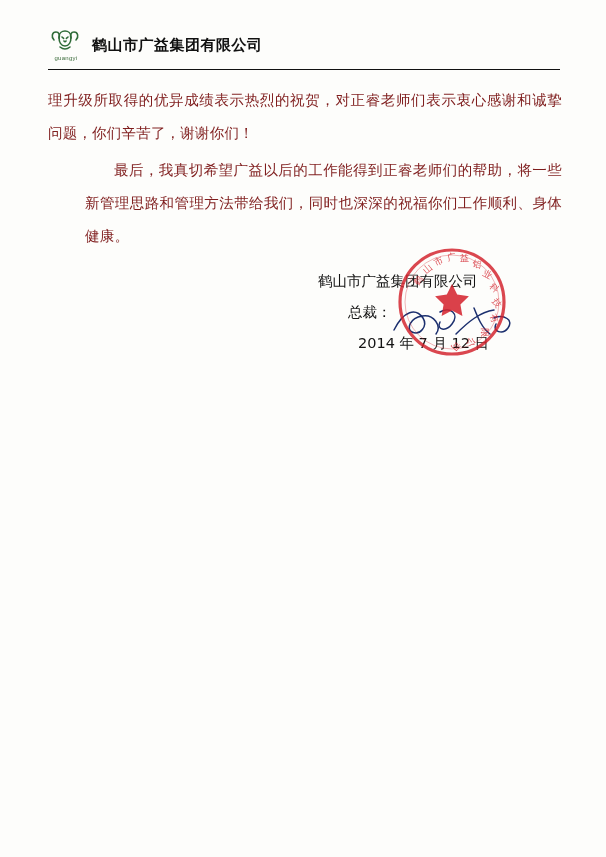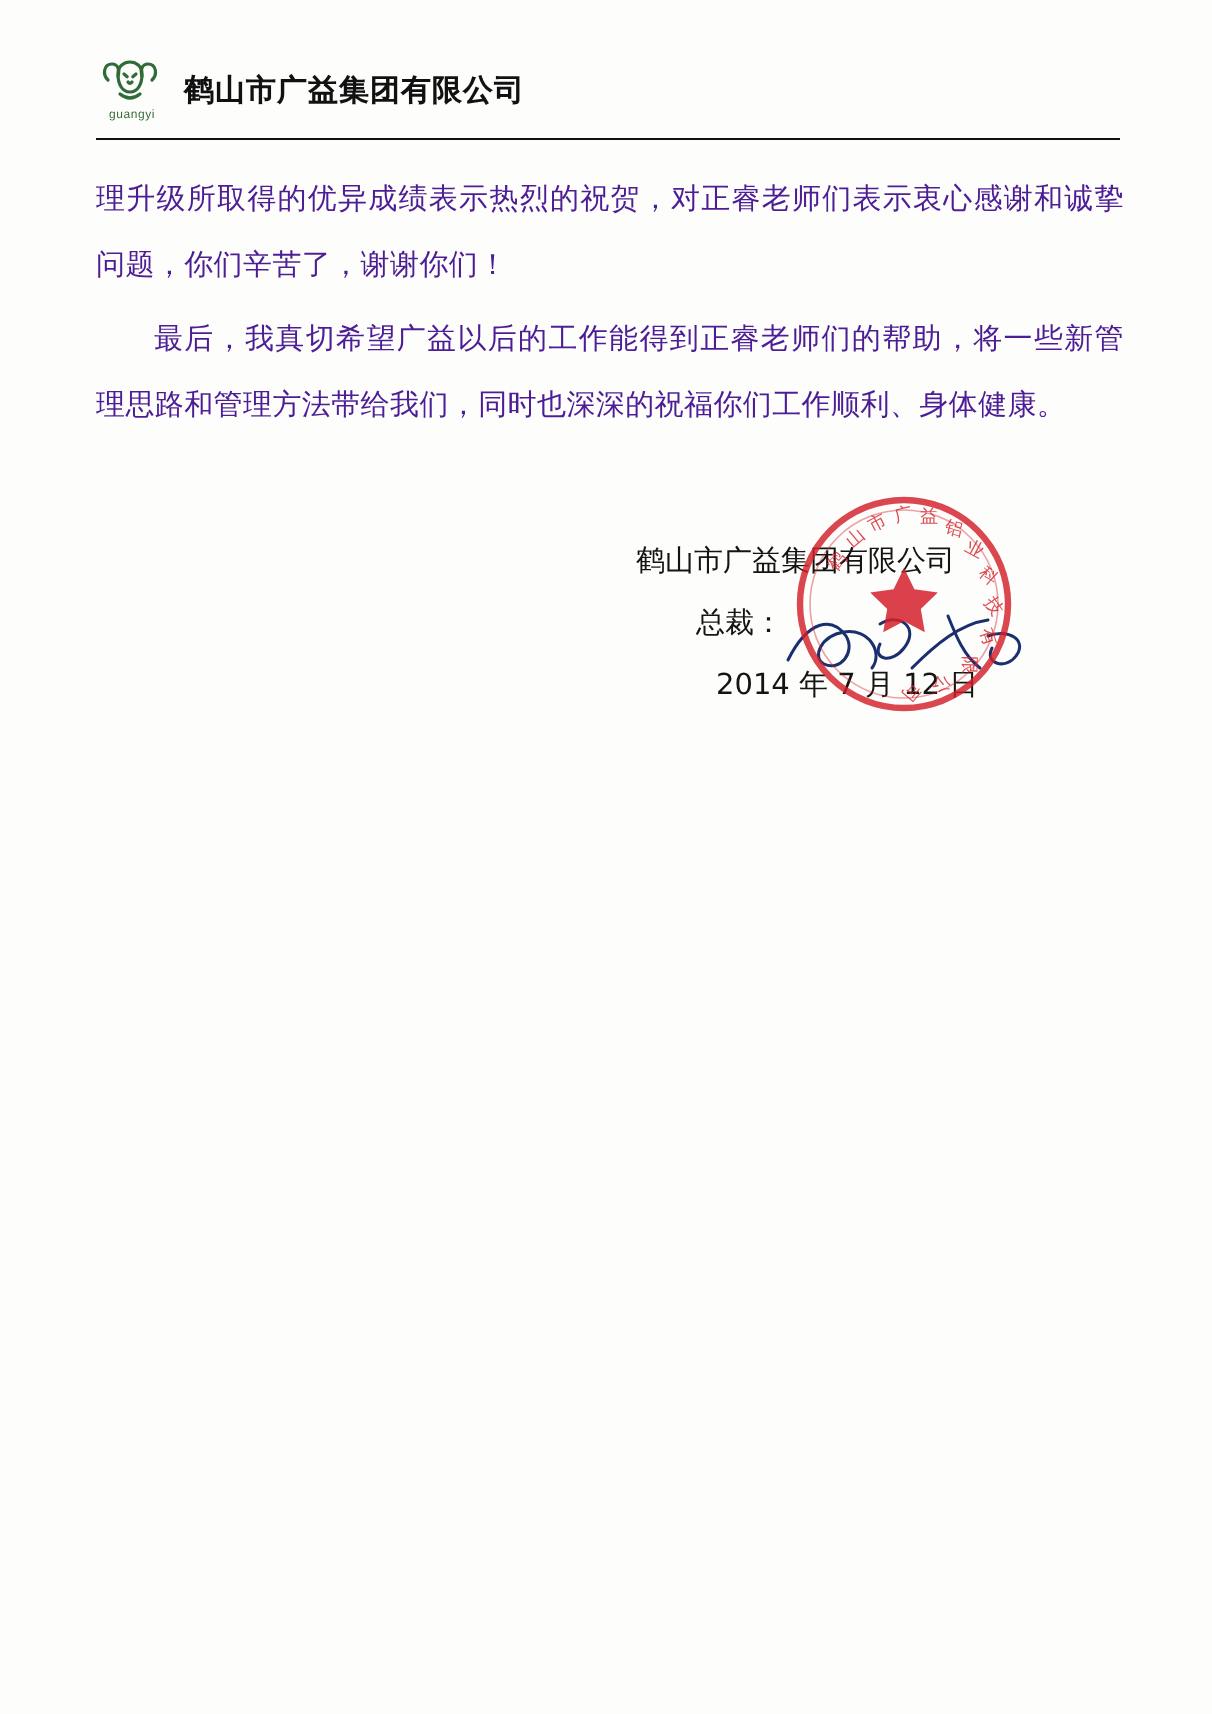--- a/index.html
+++ b/index.html
@@ -74,27 +74,27 @@
   .body-text {
     position: absolute;
     left: 48px;
     top: 84px;
     width: 514px;
   }
   .para {
     font-family: "DejaVu Sans", sans-serif;
     font-size: 14.5px;
     line-height: 33px;
-    color: #4c1d95;
+    color: #7f1d1d;
     text-align: justify;
     text-justify: inter-ideograph;
     letter-spacing: 0.2px;
     margin: 0 0 4px 0;
   }
-  .para.indent { text-indent: 2em; }
+  .para.indent { text-indent: 2em; margin-left: 37px; }
 
   
   .signature {
     position: absolute;
     left: 300px;
     top: 266px;
     width: 240px;
   }
   .sig-line {
     font-family: "DejaVu Sans", sans-serif;

